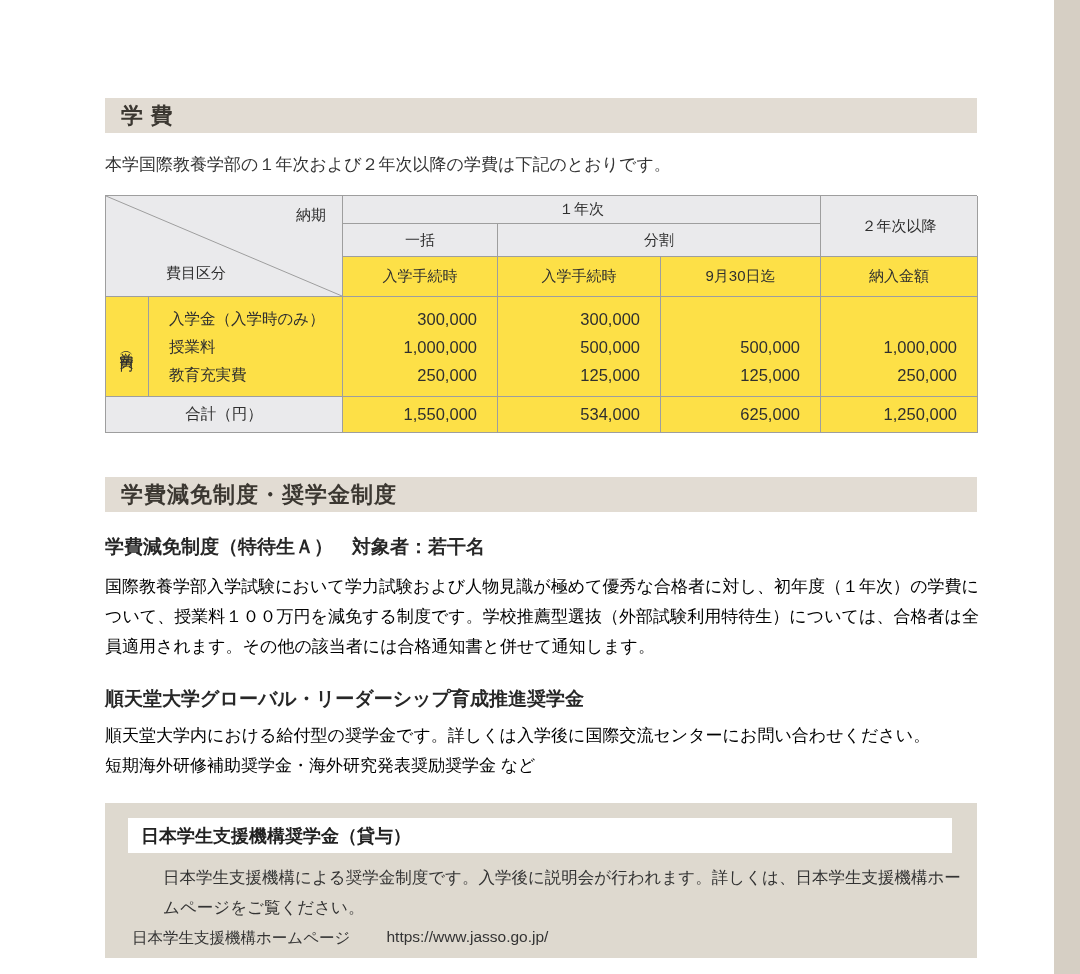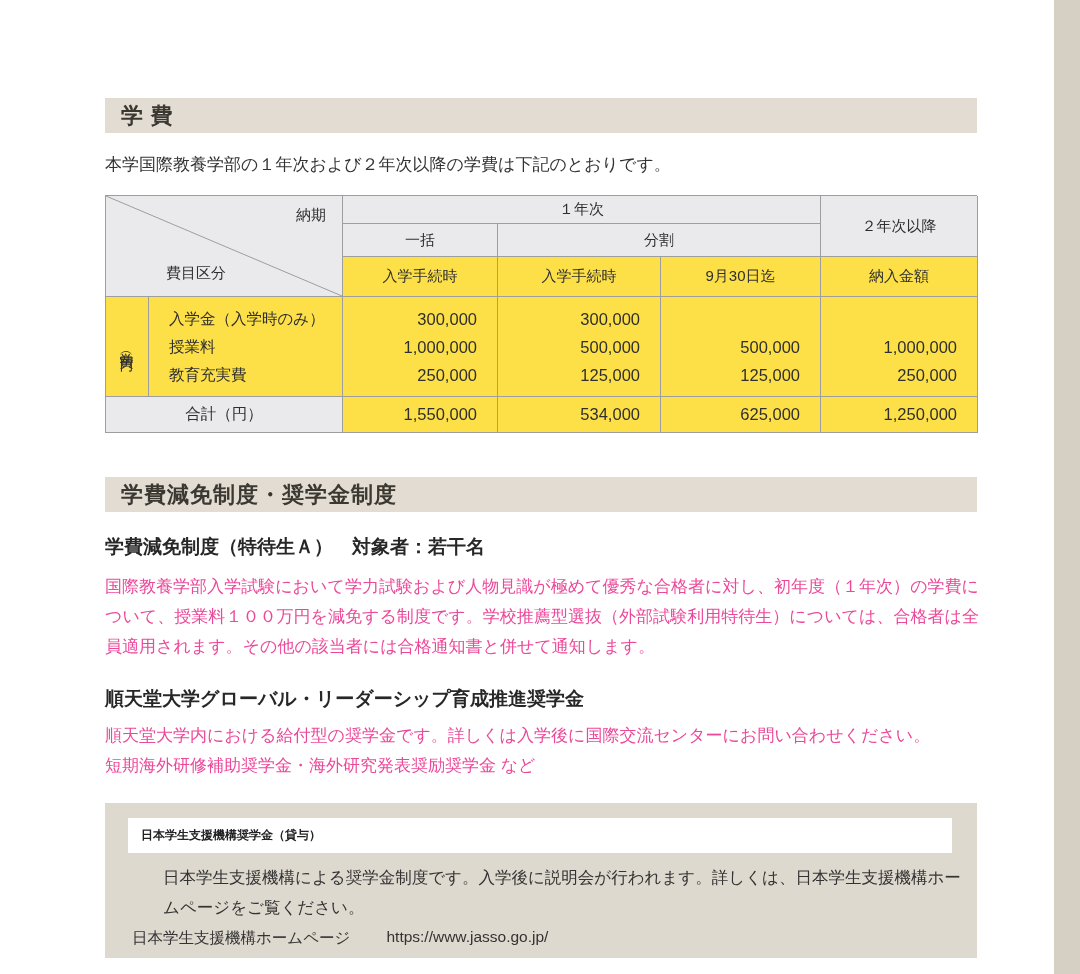--- a/index.html
+++ b/index.html
@@ -114,21 +114,21 @@
     color: #272727;
   }
   .h-waiver { top: 534px; }
   .h-global { top: 686px; }
   .body-text {
     position: absolute;
     left: 105px;
     width: 874px;
     font-size: 17px;
     line-height: 30px;
-    color: #ec4899;
+    color: #000000;
   }
   .t-waiver { top: 572px; text-align: justify; }
   .t-global1 { top: 721px; }
   .t-global2 { top: 751px; }
 
   
   .jasso-box {
     position: absolute;
     left: 105px; top: 803px;
     width: 872px; height: 155px;
@@ -136,21 +136,21 @@
   }
   .jasso-title-bar {
     position: absolute;
     left: 23px; top: 15px;
     width: 824px; height: 35px;
     background: #ffffff;
     display: flex;
     align-items: center;
     padding-left: 13px;
     box-sizing: border-box;
-    font-size: 12px;
+    font-size: 18px;
     font-weight: bold;
     color: #222222;
   }
   .jasso-body {
     position: absolute;
     left: 27px; top: 59px;
     width: 812px;
     font-size: 16.5px;
     line-height: 30px;
     color: #333333;

